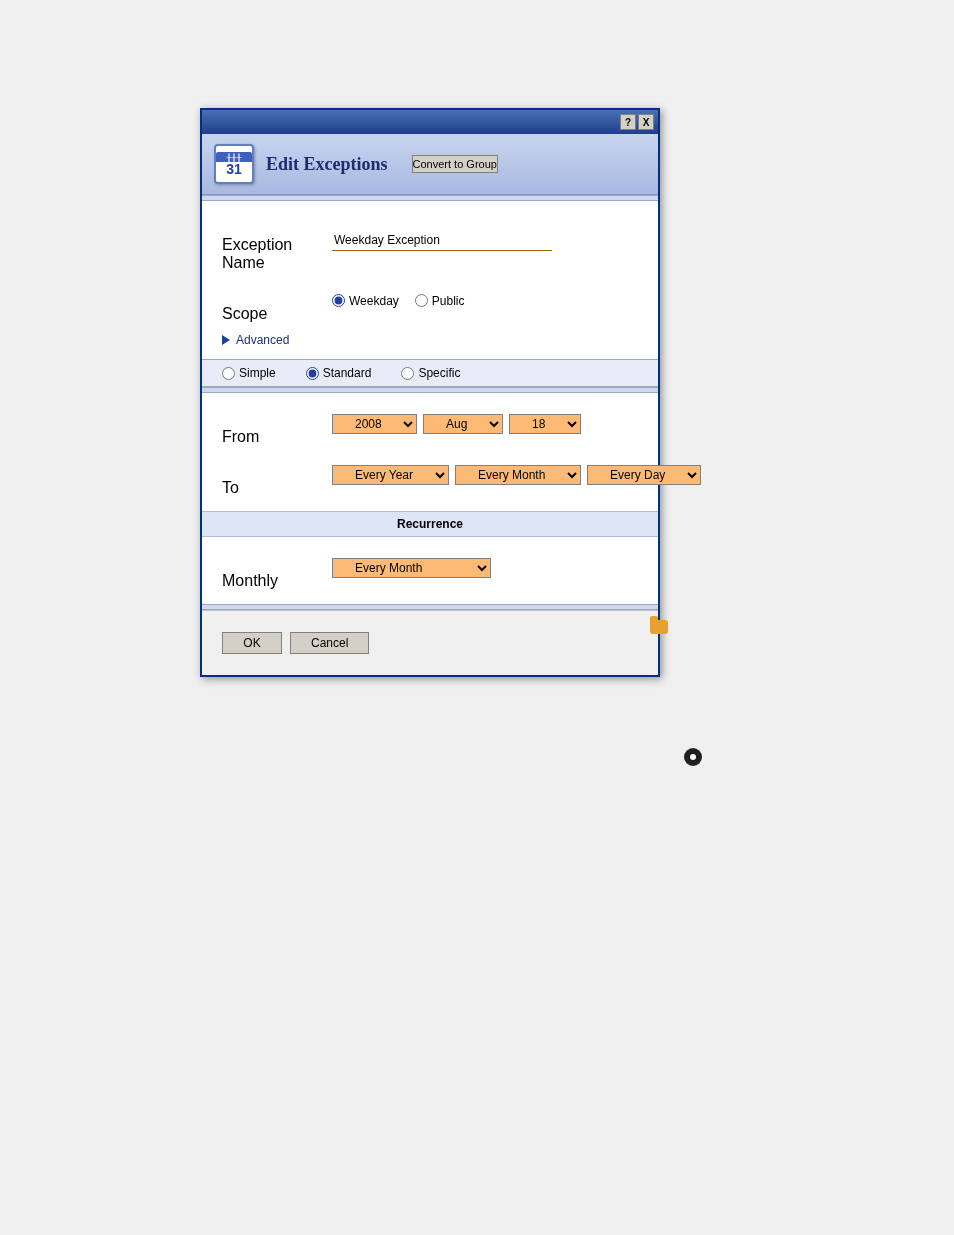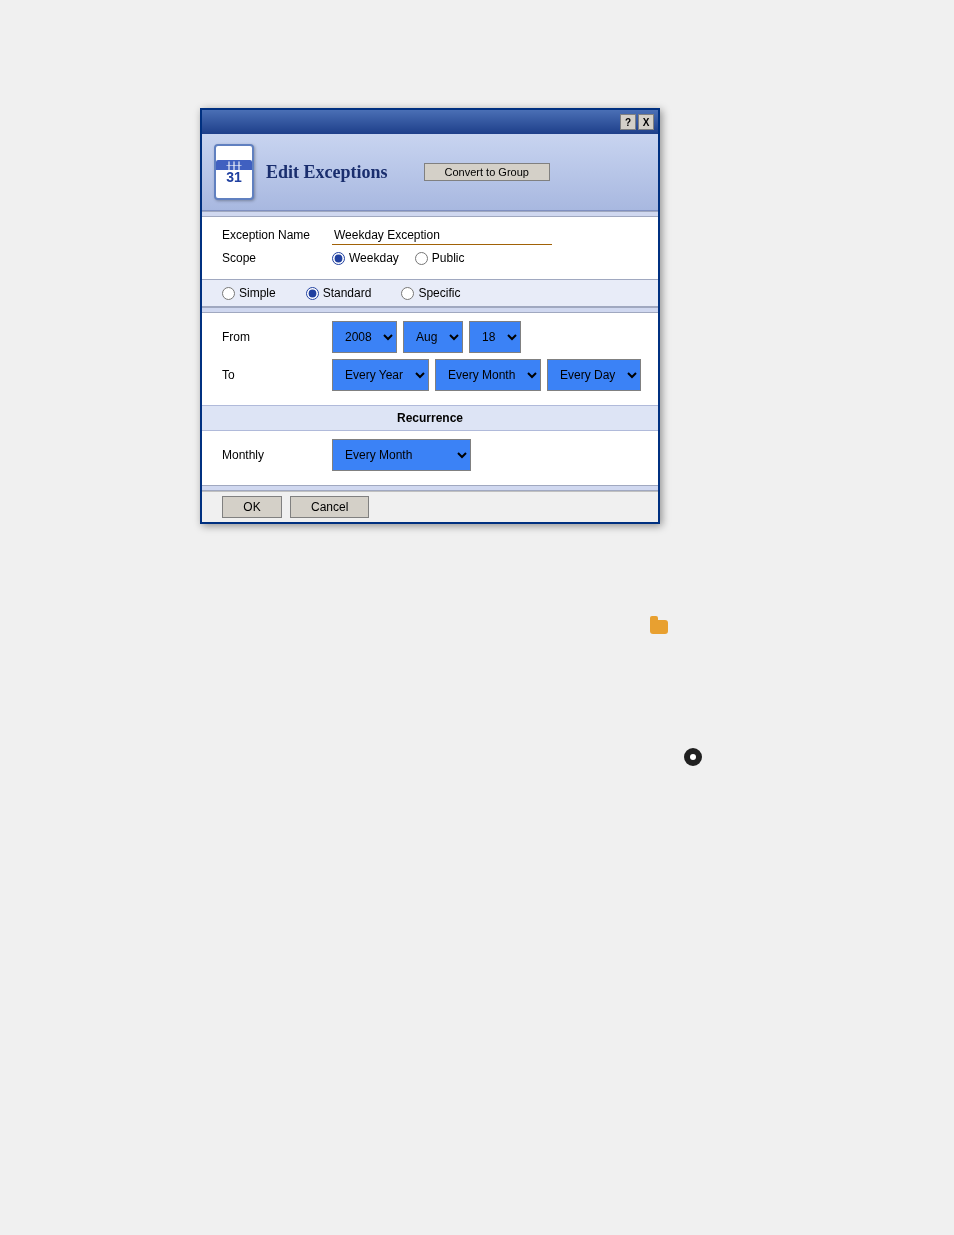--- a/index.html
+++ b/index.html
@@ -54,21 +54,21 @@
       background: linear-gradient(to bottom, #c8d4f0, #a8b8e0);
       padding: 10px 12px;
       display: flex;
       align-items: center;
       gap: 12px;
       border-bottom: 1px solid #8090c0;
     }
 
     .calendar-icon {
       width: 40px;
-      height: 56px;
+      height: 40px;
       background: #fff;
       border: 2px solid #6080c0;
       border-radius: 4px;
       display: flex;
       flex-direction: column;
       align-items: center;
       justify-content: center;
       position: relative;
       box-shadow: 1px 1px 3px rgba(0,0,0,0.3);
     }
@@ -93,22 +93,22 @@
     }
 
     .dialog-title {
       font-size: 18px;
       font-weight: bold;
       color: #1a2e6e;
       font-family: Liberation Serif, serif;
     }
 
     .convert-btn {
-      margin-left: 24px;
-      padding: 2px 20px;
+      margin-left: 12px;
+      padding: 2px 0;
       background: #d4d0c8;
       border: 1px solid #808080;
       font-size: 11px;
       cursor: pointer;
     }
 
     .dialog-body {
       padding: 0;
     }
 
@@ -125,22 +125,23 @@
 
     .form-row {
       display: flex;
       align-items: center;
       margin-bottom: 6px;
     }
 
     .form-label {
       width: 110px;
       color: #000;
-      font-size: 12px;
+      font-size: 16px;
       flex-shrink: 0;
+      margin-top: 27px;
     }
 
     .form-control-group {
       display: flex;
       align-items: center;
       gap: 6px;
     }
 
     input[type="text"] {
       width: 220px;
@@ -198,40 +199,40 @@
     }
 
     .tab-item {
       display: flex;
       align-items: center;
       gap: 4px;
       font-size: 12px;
     }
 
     select {
-      height: 32px;
+      height: 20px;
       font-size: 12px;
       border: 1px solid #808080;
-      background: #3b82f6;
-      padding: 0 8px;
+      background: #fdba74;
+      padding: 0 18px;
       cursor: pointer;
     }
 
     .recurrence-section {
       background: #dde4f5;
       border-top: 1px solid #b0bada;
       border-bottom: 1px solid #b0bada;
       padding: 5px 20px 5px 20px;
       text-align: center;
       font-size: 12px;
       font-weight: bold;
     }
 
     .dialog-footer {
-      padding: 4px 20px;
+      padding: 21px 20px;
       display: flex;
       gap: 8px;
       justify-content: flex-start;
       background: #f0f0f0;
       border-top: 1px solid #c0c0c0;
     }
 
     .footer-btn {
       padding: 3px 20px;
       background: #d4d0c8;
@@ -333,20 +334,24 @@
             <input type="radio" name="scope" checked="" style="">
             <span>Weekday</span>
           </label>
           <label class="radio-item">
             <input type="radio" name="scope" style="">
             <span>Public</span>
           </label>
         </div>
       </div>
 
+      <div class="advanced-toggle">
+        <span class="arrow-right"></span>
+        <span>Advanced</span>
+      </div>
     </div>
 
     <div class="tab-section">
       <label class="tab-item">
         <input type="radio" name="mode" style="">
         <span>Simple</span>
       </label>
       <label class="tab-item">
         <input type="radio" name="mode" checked="" style="">
         <span>Standard</span>

